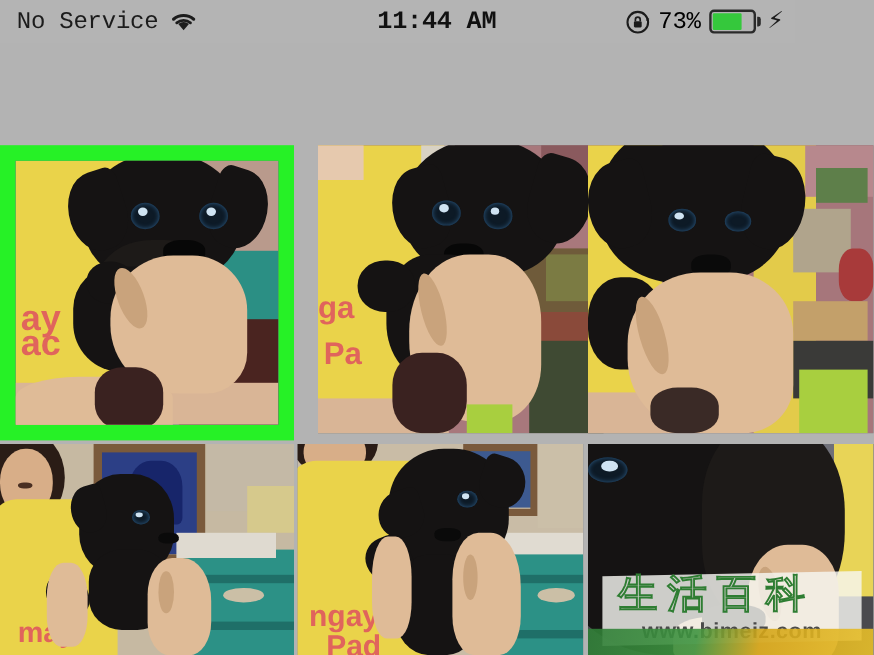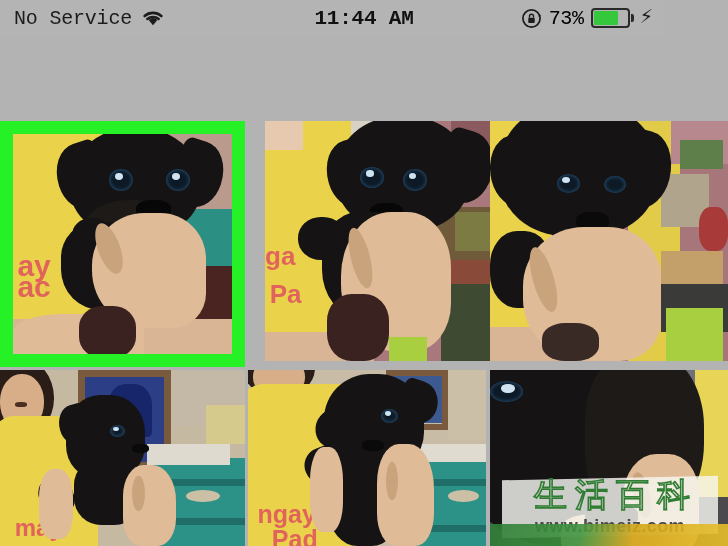--- a/index.html
+++ b/index.html
@@ -118,21 +118,21 @@
   .watermark {
     position:absolute; right:0; bottom:0; width:238px; height:76px;
     pointer-events:none;
   }
   .wm-band {
     position:absolute; left:12px; top:8px; width:216px; height:58px;
     background:rgba(247,246,241,0.82);
     transform:skewY(-1.2deg);
   }
   .wm-cjk {
-    position:absolute; left:26px; top:8px; width:200px;
+    position:absolute; left:7px; top:8px; width:200px;
     text-align:center; font-size:33px; letter-spacing:8px;
     color:transparent;
     -webkit-text-stroke:1.6px #2e7d32;
     font-family:"DejaVu Sans", sans-serif;
     line-height:1.05;
   }
   .wm-url {
     position:absolute; left:12px; top:46px; width:216px;
     text-align:center; font-size:18px; font-weight:bold;
     color:#4a4a4a; letter-spacing:0.4px;

